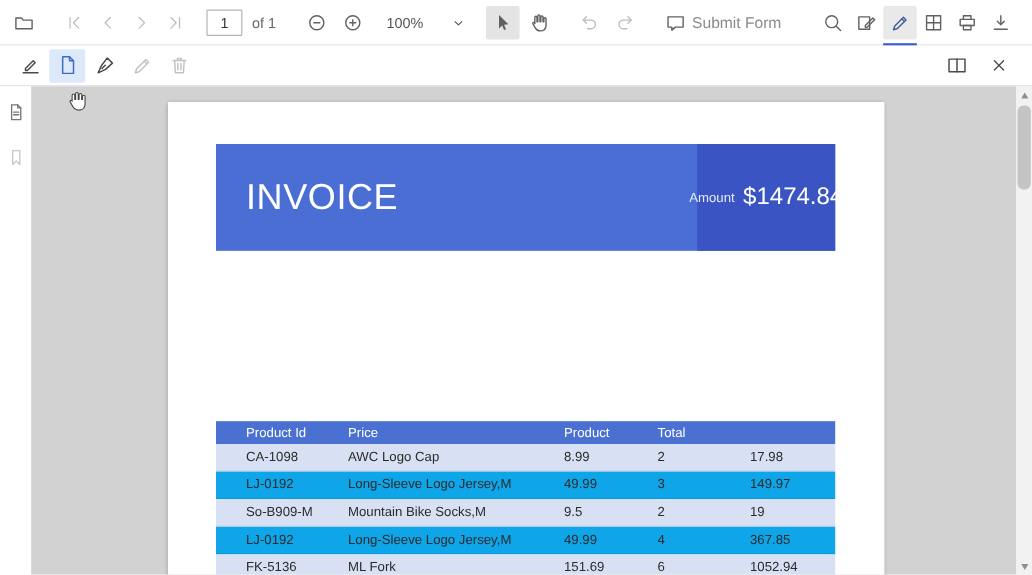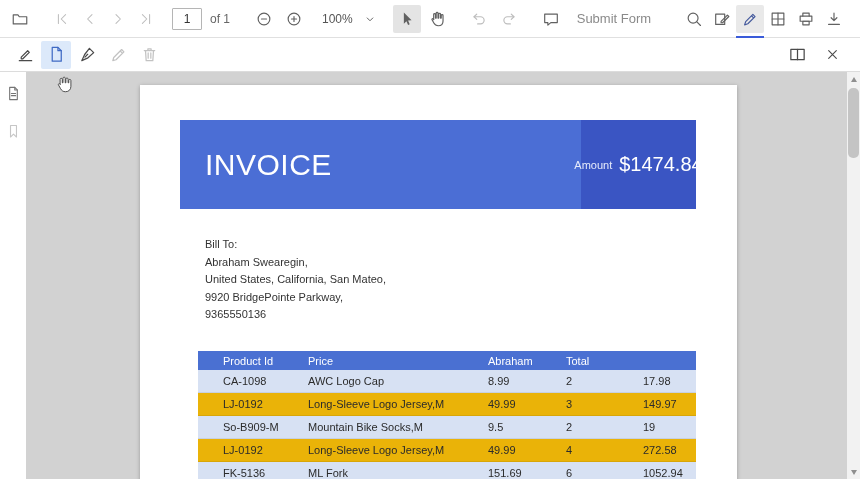--- a/index.html
+++ b/index.html
@@ -20,22 +20,22 @@
   .tbtn.selected { background:#e4e4e4; }
   .tbtn.selected-pen { background:#e9e9e9; color:#44599c; }
   .tbtn.selected-pen::after { content:""; position:absolute; left:0; right:0; bottom:-5px; height:2px;
           background:var(--accent-blue,#3a5bd9); }
   .nav-group { display:flex; align-items:center; margin-left:14px; }
   .page-input { width:30px; height:22px; margin-left:12px; border:1px solid #b5b5b5; border-radius:1px;
           text-align:center; font-size:12px; color:#333; font-family:inherit; }
   .of-label { margin-left:8px; font-size:12px; color:#666; white-space:nowrap; }
   .zoom-dd { display:flex; align-items:center; margin-left:6px; height:28px; padding:0 4px 0 8px;
           color:#555; cursor:pointer; border-radius:2px; }
-  .zoom-dd .zval { font-size:12px; margin-right:10px; }
-  .submit-form { margin-left:12px; font-size:13px; color:#8a8a8a; white-space:nowrap; cursor:pointer; }
+  .zoom-dd .zval { font-size:12px; margin-right:22px; }
+  .submit-form { margin-left:0; font-size:13px; color:#8a8a8a; white-space:nowrap; cursor:pointer; }
   .ml20 { margin-left:20px; } .ml12 { margin-left:12px; } .ml14 { margin-left:14px; } .ml2 { margin-left:2px; }
 
   
   .toolbar-2 { position:absolute; top:38px; left:0; right:0; height:34px; background:#fff;
                border-bottom:1px solid #dcdcdc; display:flex; align-items:center; padding:0 12px 0 10px; }
   .t2btn { width:30px; height:28px; display:flex; align-items:center; justify-content:center;
            background:transparent; border:none; color:#4a4a4a; border-radius:2px; cursor:pointer; margin-right:1px; }
   .t2btn.disabled { color:#c2c2c2; }
   .t2btn.highlight { background:var(--doc-highlight-bg,#dce9fa); color:var(--doc-highlight-fg,#3f6ac4); }
   .t2-right { margin-left:auto; display:flex; align-items:center; gap:4px; }
@@ -59,23 +59,23 @@
   .inv-amount { width:115px; background:var(--amount-blue,#3a55c3); color:#fff; display:flex;
                 flex-direction:row; align-items:center; justify-content:center; gap:7px; }
   .amt-label  { font-size:11px; color:#e6ebfb; }
   .amt-value  { font-size:20px; }
 
   .inv-meta { position:absolute; left:40px; top:151px; width:516px; display:flex; justify-content:space-between; }
   .bill-to  { padding-left:25px; font-size:11px; line-height:17.5px; color:#333; }
   .inv-meta-right { padding-right:6px; font-size:11px; line-height:17.5px; color:#333; text-align:right; }
 
   .inv-table { position:absolute; left:40px; top:266px; width:516px; font-size:11px; }
-  .thead, .trow { display:grid; grid-template-columns:85px 180px 78px 77px auto; align-items:center;margin-left:18px; }
+  .thead, .trow { display:grid; grid-template-columns:85px 180px 78px 77px auto; align-items:center; }
   .thead { height:19px; background:var(--table-header-blue,#4a70d2); color:#fff; }
-  .trow  { height:23px; background:#eab308; border-bottom:1px solid rgba(0,0,0,.07); color:#2b2b2b; }
+  .trow  { height:23px; background:#0ea5e9; border-bottom:1px solid rgba(0,0,0,.07); color:#2b2b2b; }
   .trow.alt { background:var(--row-alt-blue,#d7e1f3); }
   .tcell { padding-left:25px; white-space:nowrap; overflow:hidden; }
 
   
   .scrollbar { position:absolute; right:0; top:72px; bottom:0; width:13px; background:#f2f2f2; }
   .sb-btn { position:absolute; left:0; width:13px; height:14px; display:flex; align-items:center;
             justify-content:center; background:#f2f2f2; border:none; cursor:pointer; }
   .sb-up { top:0; } .sb-down { bottom:0; }
   .tri-up   { width:0; height:0; border-left:3.5px solid transparent; border-right:3.5px solid transparent;
               border-bottom:5px solid #8f8f8f; }
@@ -357,34 +357,27 @@
 
     <div class="inv-header">
       <div class="inv-title">INVOICE</div>
       <div class="inv-amount">
         <div class="amt-label">Amount</div>
         <div class="amt-value">$1474.84</div>
       </div>
     </div>
 
     <div class="inv-meta">
-      <div class="bill-to">
-        <div>Bill To:</div>
-        <div>Abraham Swearegin,</div>
-        <div>United States, California, San Mateo,</div>
-        <div>9920 BridgePointe Parkway,</div>
-        <div>9365550136</div>
-      </div>
     </div>
 
     <div class="inv-table">
       <div class="thead">
         <div class="tcell">Product Id</div>
         <div class="tcell">Price</div>
-        <div class="tcell">Abraham</div>
+        <div class="tcell">Product</div>
         <div class="tcell">Total</div>
       </div>
       <div class="trow alt">
         <div class="tcell">CA-1098</div>
         <div class="tcell">AWC Logo Cap</div>
         <div class="tcell">8.99</div>
         <div class="tcell">2</div>
         <div class="tcell">17.98</div>
       </div>
       <div class="trow">
@@ -399,21 +392,21 @@
         <div class="tcell">Mountain Bike Socks,M</div>
         <div class="tcell">9.5</div>
         <div class="tcell">2</div>
         <div class="tcell">19</div>
       </div>
       <div class="trow">
         <div class="tcell">LJ-0192</div>
         <div class="tcell">Long-Sleeve Logo Jersey,M</div>
         <div class="tcell">49.99</div>
         <div class="tcell">4</div>
-        <div class="tcell">272.58</div>
+        <div class="tcell">367.85</div>
       </div>
       <div class="trow alt">
         <div class="tcell">FK-5136</div>
         <div class="tcell">ML Fork</div>
         <div class="tcell">151.69</div>
         <div class="tcell">6</div>
         <div class="tcell">1052.94</div>
       </div>
     </div>
 

